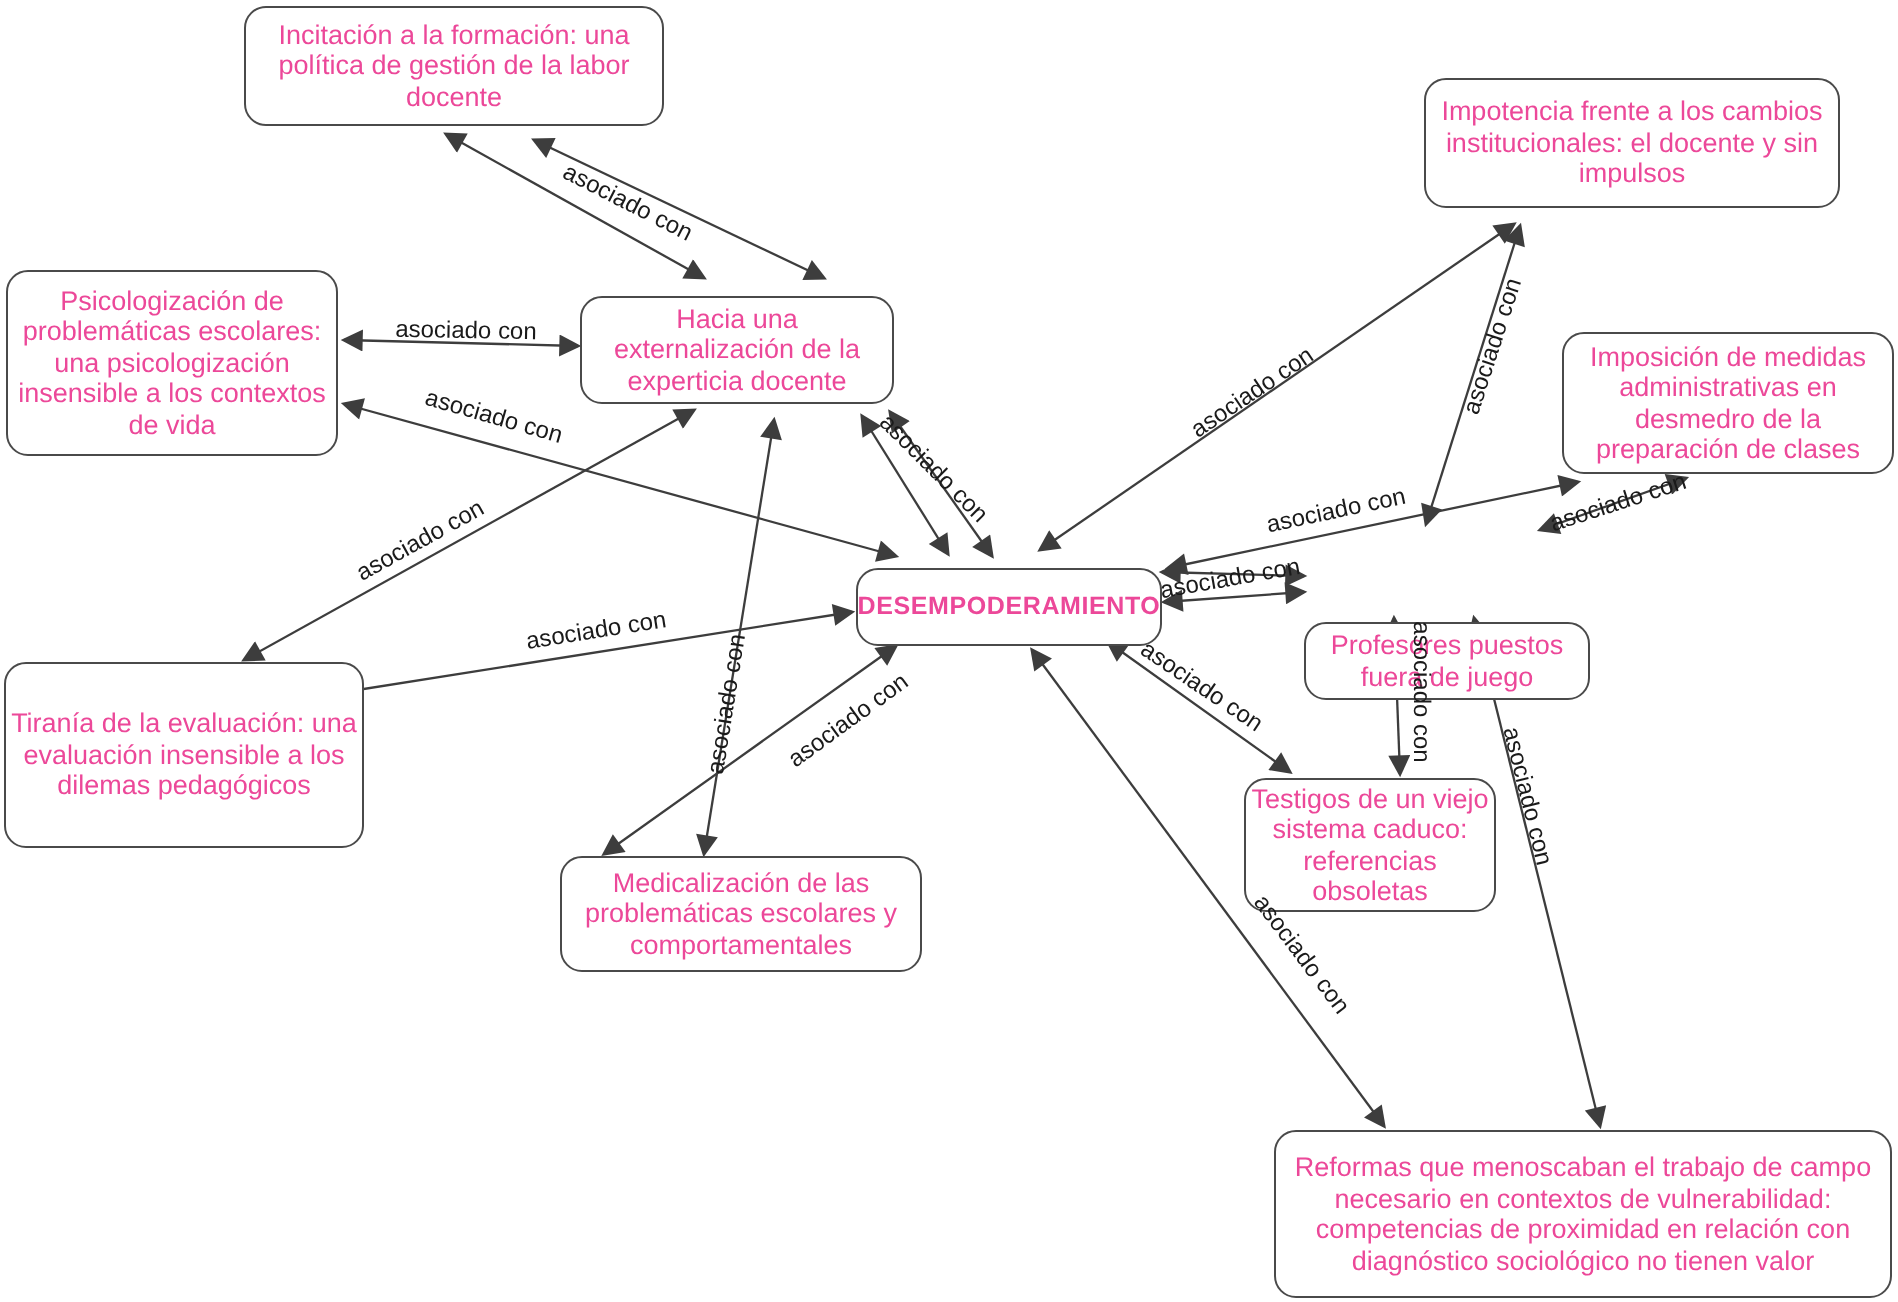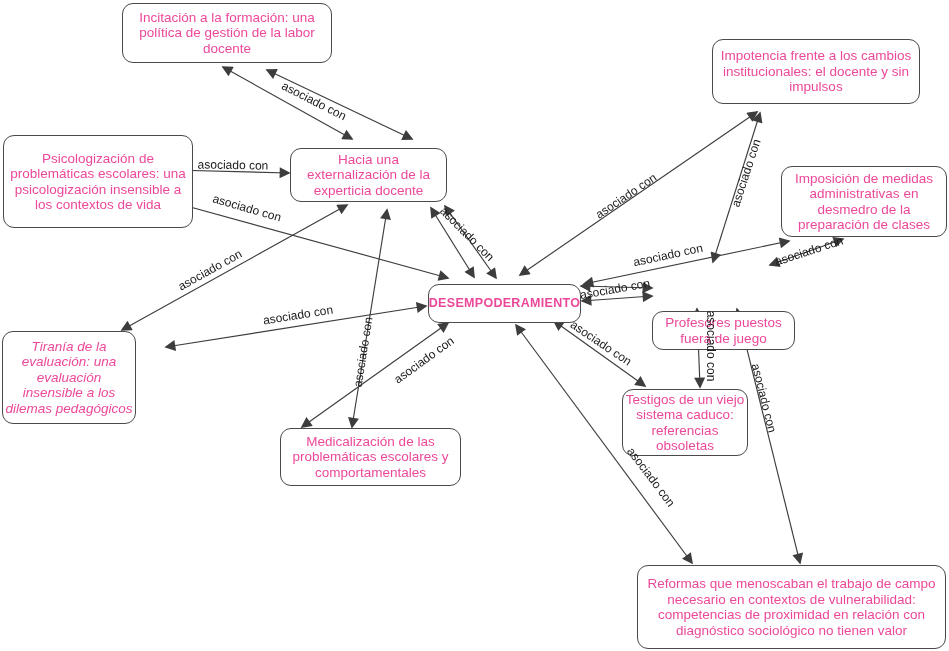--- a/index.html
+++ b/index.html
@@ -81,23 +81,23 @@
     <div class="edge-label" style="left: 626px; top: 196px; transform: translate(-50%, -50%) rotate(-34deg);">asociado con</div>
     <div class="edge-label" style="left: 668px; top: 255px; transform: translate(-50%, -50%) rotate(-12deg);">asociado con</div>
     <div class="edge-label" style="left: 615px; top: 289px; transform: translate(-50%, -50%) rotate(-10deg);">asociado con</div>
     <div class="edge-label" style="left: 746px; top: 173px; transform: translate(-50%, -50%) rotate(-72deg);">asociado con</div>
     <div class="edge-label" style="left: 809px; top: 251px; transform: translate(-50%, -50%) rotate(-18deg);">asociado con</div>
     <div class="edge-label" style="left: 711px; top: 346px; transform: translate(-50%, -50%) rotate(90deg);">asociado con</div>
     <div class="edge-label" style="left: 764px; top: 398px; transform: translate(-50%, -50%) rotate(76deg);">asociado con</div>
     <div class="edge-label" style="left: 601px; top: 343px; transform: translate(-50%, -50%) rotate(34deg);">asociado con</div>
     <div class="edge-label" style="left: 651px; top: 477px; transform: translate(-50%, -50%) rotate(53deg);">asociado con</div>
     <div class="concept-node" style="left: 122px; top: 3px; width: 210px; height: 60px;">Incitación a la formación: una política de gestión de la labor docente</div>
-    <div class="concept-node" style="left: 3px; top: 135px; width: 190px; height: 93px;">Psicologización de problemáticas escolares: una psicologización insensible a los contextos de vida</div>
+    <div class="concept-node" style="left: 3px; top: 135px; width: 166px; height: 93px;">Psicologización de problemáticas escolares: una psicologización insensible a los contextos de vida</div>
     <div class="concept-node" style="left: 290px; top: 148px; width: 157px; height: 54px;">Hacia una externalización de la experticia docente</div>
     <div class="concept-node" style="left: 712px; top: 39px; width: 208px; height: 65px;">Impotencia frente a los cambios institucionales: el docente y sin impulsos</div>
     <div class="concept-node" style="left: 781px; top: 166px; width: 166px; height: 71px;">Imposición de medidas administrativas en desmedro de la preparación de clases</div>
     <div class="concept-node bold" style="left: 428px; top: 284px; width: 153px; height: 39px;">DESEMPODERAMIENTO</div>
     <div class="concept-node" style="left: 652px; top: 271px; width: 143px; height: 39px; margin-top: 40px;">Profesores puestos fuera de juego</div>
-    <div class="concept-node" style="left: 2px; top: 331px; width: 134px; height: 93px; font-style: italic;">Tiranía de la evaluación: una evaluación insensible a los dilemas pedagógicos</div>
+    <div class="concept-node" style="left: 2px; top: 331px; width: 180px; height: 93px;">Tiranía de la evaluación: una evaluación insensible a los dilemas pedagógicos</div>
     <div class="concept-node" style="left: 267px; top: 428px; width: 181px; height: 58px; margin-left: 13px;">Medicalización de las problemáticas escolares y comportamentales</div>
     <div class="concept-node" style="left: 622px; top: 389px; width: 126px; height: 67px;">Testigos de un viejo sistema caduco: referencias obsoletas</div>
     <div class="concept-node" style="left: 637px; top: 565px; width: 309px; height: 84px; text-align: center;">Reformas que menoscaban el trabajo de campo necesario en contextos de vulnerabilidad: competencias de proximidad en relación con diagnóstico sociológico no tienen valor</div>
   </div>
 
 </body></html>

